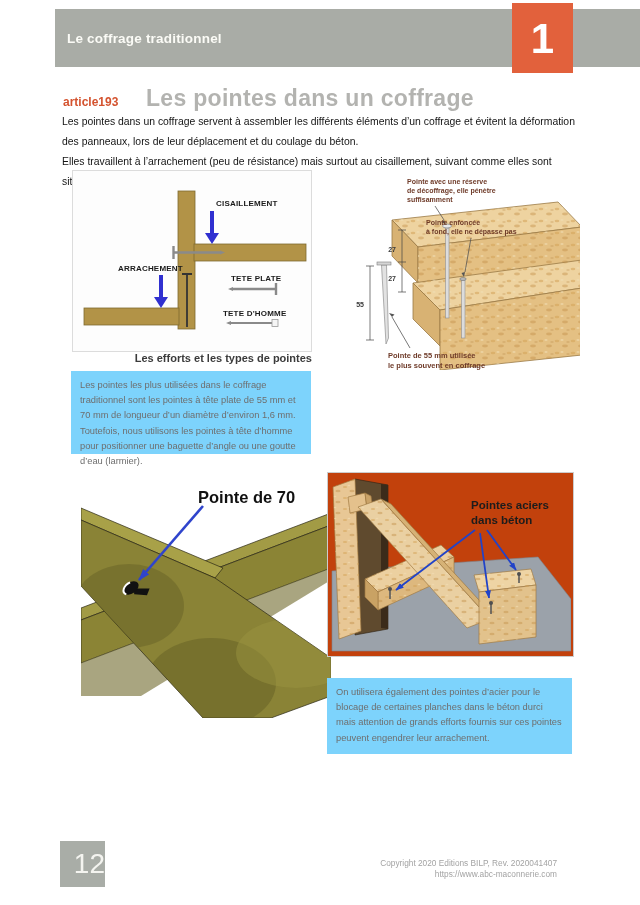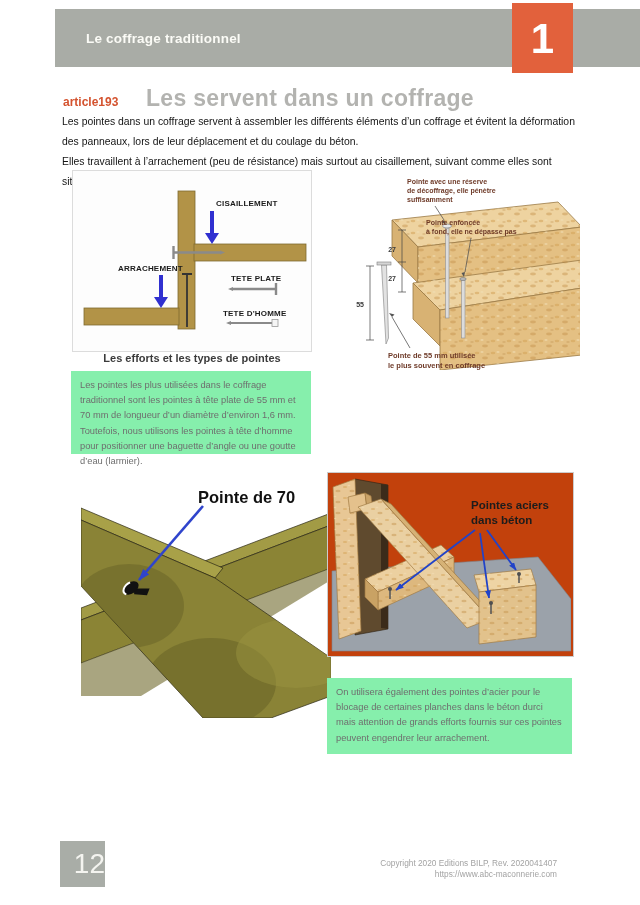--- a/index.html
+++ b/index.html
@@ -3,37 +3,37 @@
 <meta charset="utf-8">
 <style>
   html,body{margin:0;padding:0;background:#fff;}
   .page{position:relative;width:640px;height:905px;background:#ffffff;overflow:hidden;
         font-family:"Liberation Sans",sans-serif;}
   .abs{position:absolute;}
 
   
   .header-bar{left:55px;top:9px;width:585px;height:58px;background:#a9aca6;}
   .header-title{left:67px;top:27px;width:400px;height:24px;color:#fbfbf6;
-        font-size:13.5px;font-weight:bold;letter-spacing:.2px;line-height:24px;margin-left:19px;}
+        font-size:13.5px;font-weight:bold;letter-spacing:.2px;line-height:24px;}
   .chapter-box{left:512px;top:3px;width:61px;height:70px;background:#e2613c;
         color:#ffffff;font-size:42px;font-weight:bold;text-align:center;line-height:72px;}
 
   
   .article-num{left:63px;top:95px;color:#d4532f;font-size:12px;font-weight:bold;}
   .page-title{left:146px;top:85px;color:#b3b3b0;font-size:23px;font-weight:bold;letter-spacing:.3px;}
 
   
   .intro{left:62px;top:112px;width:528px;color:#141414;font-size:10.4px;line-height:20px;}
   .intro p{margin:0;}
 
   
   .fig1-panel{left:72px;top:170px;width:238px;height:180px;background:#fdfdfd;border:1px solid #dcdcdc;}
-  .fig1-caption{left:72px;top:352px;width:240px;text-align:center;color:#3b3b3b;
+  .fig1-caption{left:72px;top:352px;width:240px;text-align:right;color:#3b3b3b;
         font-size:11px;font-weight:bold;}
-  .textbox{background:#86efac;color:#6e6e6e;font-size:9.3px;line-height:15.2px;padding:7px 9px;box-sizing:border-box;}
+  .textbox{background:#7dd3fc;color:#6e6e6e;font-size:9.3px;line-height:15.2px;padding:7px 9px;box-sizing:border-box;}
   .fig1-box{left:71px;top:371px;width:240px;height:83px;}
   .fig2{left:330px;top:170px;width:250px;height:200px;}
   .fig3{left:68px;top:468px;width:250px;height:250px;margin-left:13px;}
   .fig4-panel{left:327px;top:472px;width:245px;height:183px;background:#c2410c;border:1px solid #cccccc;}
   .fig4-caption{left:327px;top:663px;width:245px;text-align:center;color:#3b3b3b;
         font-size:11px;font-weight:bold;}
   .fig4-box{left:327px;top:678px;width:245px;height:76px;}
 
   .watermark{left:238px;top:360px;font-size:80px;font-weight:bold;color:#ffffff;opacity:.55;
         pointer-events:none;z-index:5;letter-spacing:-4px;}
@@ -56,21 +56,21 @@
 </head>
 <body>
 
 <div class="page">
 
   <div class="abs header-bar"></div>
   <div class="abs header-title">Le coffrage traditionnel</div>
   <div class="abs chapter-box">1</div>
 
   <div class="abs article-num">article193</div>
-  <div class="abs page-title">Les servent dans un coffrage</div>
+  <div class="abs page-title">Les pointes dans un coffrage</div>
 
   <div class="abs intro">
     <p>Les pointes dans un coffrage servent à assembler les différents éléments d’un coffrage et évitent la déformation des panneaux, lors de leur déplacement et du coulage du béton.</p>
     <p> Elles travaillent à l’arrachement (peu de résistance) mais surtout au cisaillement, suivant comme elles sont situées.</p>
   </div>
 
   <div class="abs fig1-panel">
     <svg width="238" height="178" viewBox="0 0 238 178">
 
       <g>

